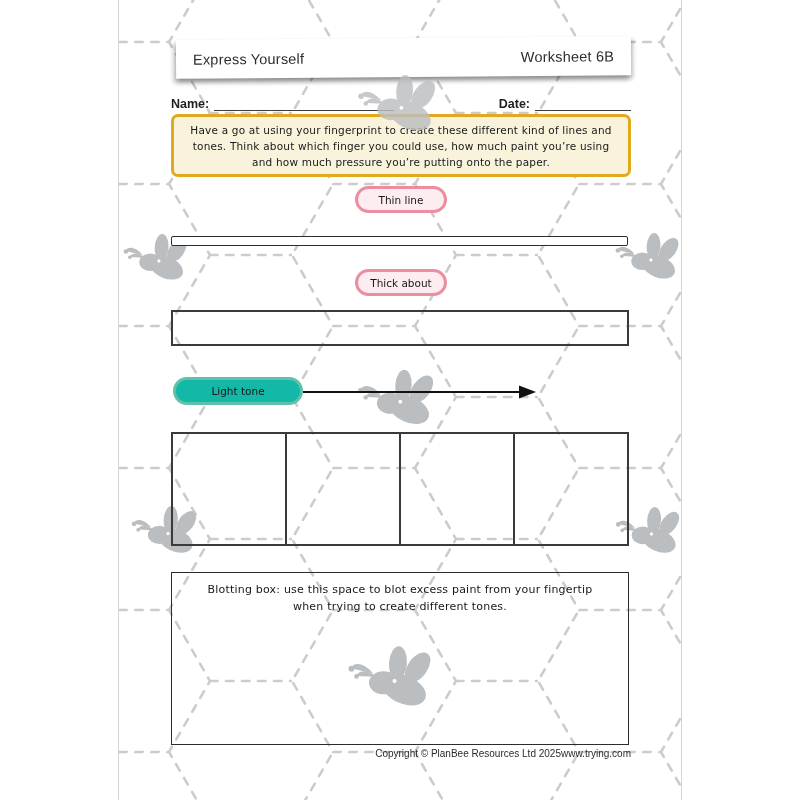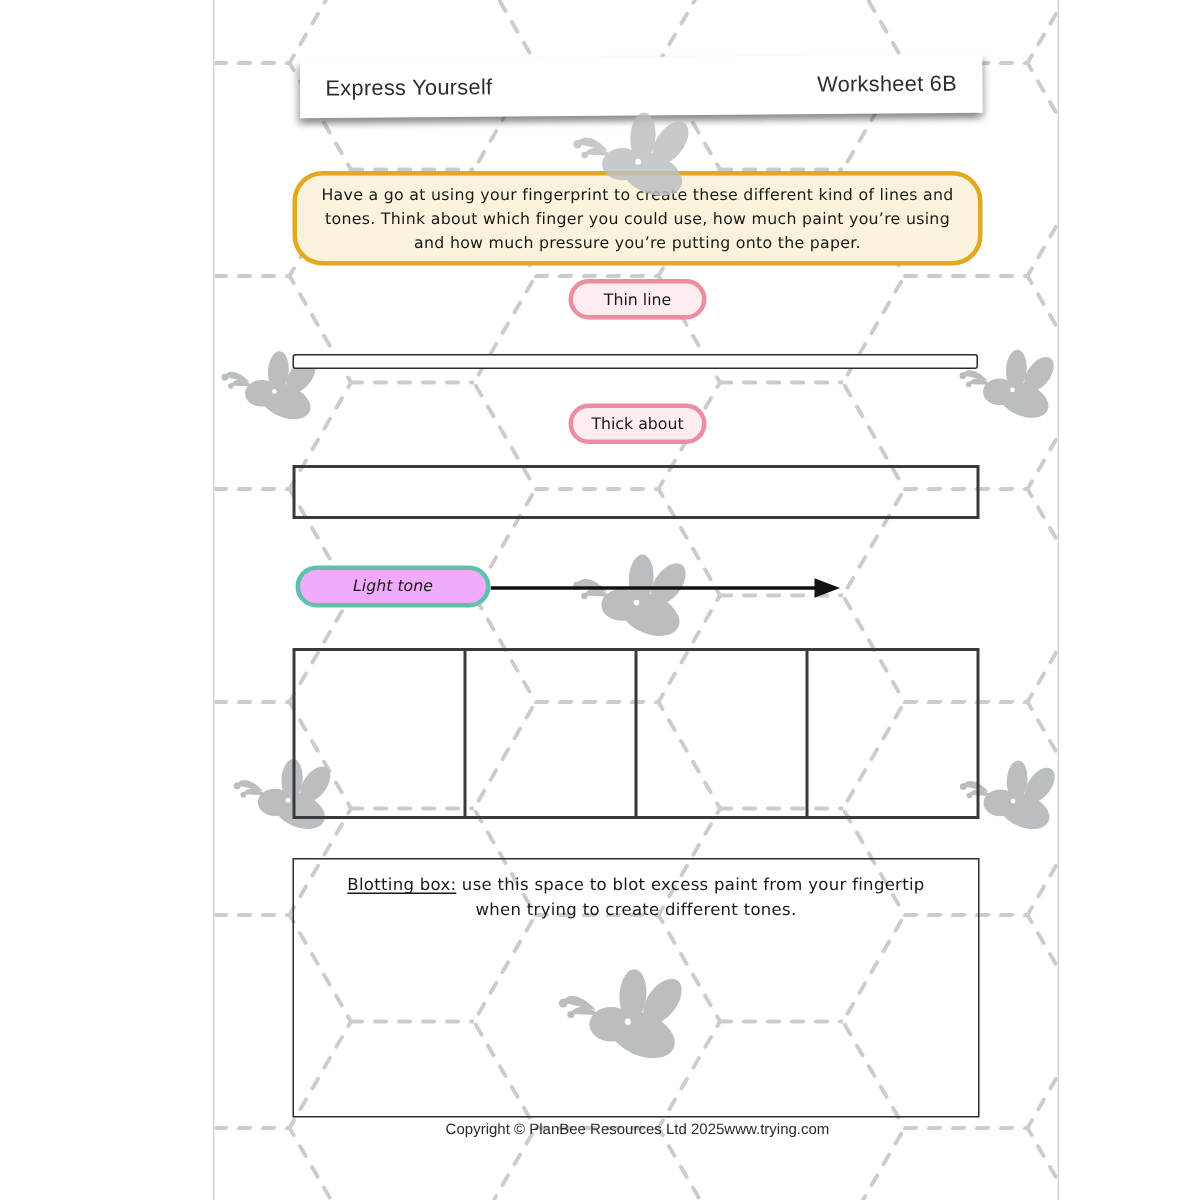--- a/index.html
+++ b/index.html
@@ -1,21 +1,21 @@
 <!DOCTYPE html>
 <html><head>
 <meta charset="utf-8">
 <style>
   html,body{margin:0;padding:0;background:#ffffff;}
   body{width:800px;height:800px;position:relative;overflow:hidden;
        font-family:"Liberation Sans",sans-serif;}
 
   .page{position:absolute;left:118px;top:0;width:564px;height:800px;
         background:#ffffff;border-left:1px solid #d4d4d4;border-right:1px solid #d4d4d4;
-        box-sizing:border-box;overflow:hidden;margin-left:24px;}
+        box-sizing:border-box;overflow:hidden;}
 
   .hexbg{position:absolute;left:0;top:0;z-index:0;}
 
   .bee{position:absolute;z-index:1;}
   .bee-top{z-index:3;opacity:.82;}
 
   .header-bar{position:absolute;left:57px;top:38px;width:455px;height:39px;z-index:2;
       background:#ffffff;display:flex;align-items:center;justify-content:space-between;
       padding:0 17px;box-sizing:border-box;transform:rotate(-0.45deg);
       box-shadow:-2px 4px 5px rgba(0,0,0,0.30), 2px 3px 4px rgba(0,0,0,0.22);}
@@ -25,53 +25,53 @@
       display:flex;justify-content:space-between;align-items:flex-end;}
   .fld{display:flex;align-items:flex-end;}
   .fld .lbl{font-weight:bold;font-size:12.5px;color:#1f1f1f;margin-right:5px;}
   .fill-line{display:inline-block;border-bottom:1.4px solid #3c3c3c;height:13px;}
   .name-line{width:180px;}
   .date-line{width:96px;}
 
   .hand{font-family:"DejaVu Sans",sans-serif;color:#181818;letter-spacing:.2px;}
 
   .instruction-box{position:absolute;left:52px;top:114px;width:460px;height:63px;z-index:2;
-      box-sizing:border-box;background:#faf3dc;border:3.5px solid #e2a91f;border-radius:20px;
+      box-sizing:border-box;background:#faf3dc;border:3.5px solid #e2a91f;border-radius:7px;
       display:flex;align-items:center;justify-content:center;padding:4px 12px;}
   .instruction-box .txt{font-size:10.5px;line-height:16px;text-align:center;}
 
   .pill{position:absolute;z-index:2;box-sizing:border-box;border-radius:15px;
       display:flex;align-items:center;justify-content:center;
       font-family:"DejaVu Sans",sans-serif;font-size:10.5px;color:#181818;}
   .pill-pink{background:#fdedf1;border:3.5px solid #ec8da0;}
-  .pill-teal{background:#f0abfc;border:3.5px solid #5fc1aa;font-style:italic;}
+  .pill-teal{background:#14b8a6;border:3.5px solid #5fc1aa;}
   .thin-pill{left:236px;top:186px;width:92px;height:27px;}
   .thick-pill{left:236px;top:269px;width:92px;height:27px;}
   .light-pill{left:54px;top:377px;width:130px;height:28px;}
   .dark-pill{left:415px;top:377px;width:95px;height:28px;}
 
   .thin-box{position:absolute;left:52px;top:236px;width:457px;height:10px;z-index:2;
       box-sizing:border-box;background:#ffffff;border:1.6px solid #2c2c2c;border-radius:2px;}
   .thick-box{position:absolute;left:52px;top:310px;width:458px;height:36px;z-index:2;
       box-sizing:border-box;border:2px solid #3a3a3a;}
 
   .tone-arrow{position:absolute;left:184px;top:384px;z-index:2;}
 
   .tone-grid{position:absolute;left:52px;top:432px;width:458px;height:114px;z-index:2;
       box-sizing:border-box;border:2px solid #3a3a3a;display:flex;}
   .tone-grid .cell{flex:1;box-sizing:border-box;}
   .tone-grid .cell:not(:last-child){border-right:2px solid #3a3a3a;}
 
   .blotting-box{position:absolute;left:52px;top:572px;width:458px;height:173px;z-index:2;
       box-sizing:border-box;border:1.7px solid #2c2c2c;padding:8px 22px 0 22px;}
   .blotting-box .txt{font-size:11px;line-height:17px;text-align:center;}
-  .blotting-box .bt{text-decoration:underline;text-underline-offset:2px;}
+  .blotting-box .bt{text-underline-offset:2px;}
 
   .footer-row{position:absolute;left:52px;top:748px;width:460px;z-index:2;
-      display:flex;justify-content:center;font-size:10px;color:#2a2a2a;}
+      display:flex;justify-content:flex-end;font-size:10px;color:#2a2a2a;}
 </style>
 </head>
 <body>
 
 <svg width="0" height="0" style="position:absolute" aria-hidden="true">
   <defs>
     <g id="bee" fill="#bbbec1">
       <ellipse cx="62" cy="26" rx="10.5" ry="20" transform="rotate(4 62 26)"></ellipse>
       <ellipse cx="85" cy="31" rx="11.5" ry="20" transform="rotate(36 85 31)"></ellipse>
       <path class="ant" d="M33,38 C22,25 10,24 7,32"></path>
@@ -116,20 +116,30 @@
     </svg>
   <svg class="bee" viewBox="0 0 110 82" style="left:226px;top:641px;width:94px;height:70px">
       <use href="#bee"></use>
     </svg>
 
   <div class="header-bar">
     <span class="title">Express Yourself</span>
     <span class="wsnum">Worksheet 6B</span>
   </div>
 
+  <div class="name-date">
+    <div class="fld">
+      <span class="lbl">Name:</span>
+      <span class="fill-line name-line"></span>
+    </div>
+    <div class="fld">
+      <span class="lbl">Date:</span>
+      <span class="fill-line date-line"></span>
+    </div>
+  </div>
 
   <div class="instruction-box">
     <div class="txt hand">Have a go at using your fingerprint to create these different kind of lines and tones. Think about which finger you could use, how much paint you’re using and how much pressure you’re putting onto the paper.</div>
   </div>
 
   <div class="pill pill-pink thin-pill">
     <span>Thin line</span>
   </div>
   <div class="thin-box"></div>
 

